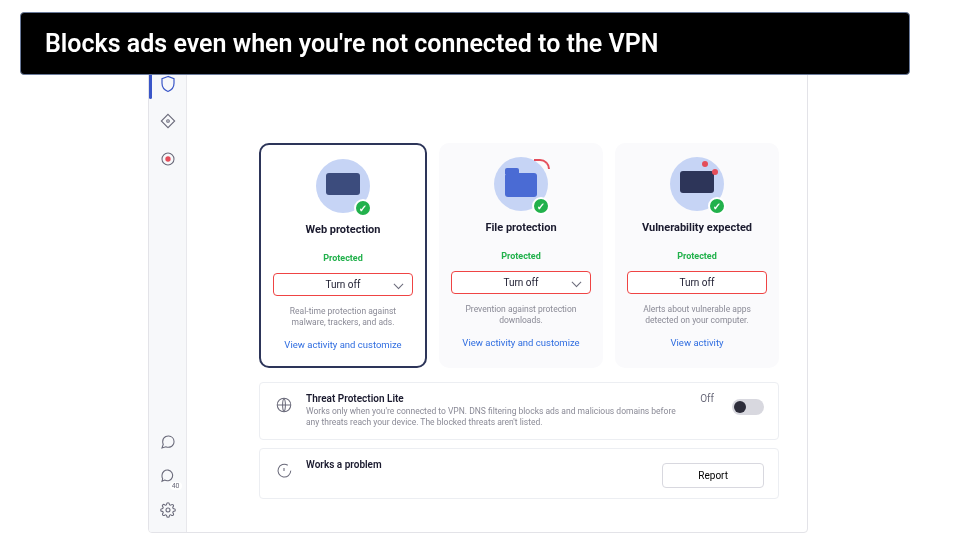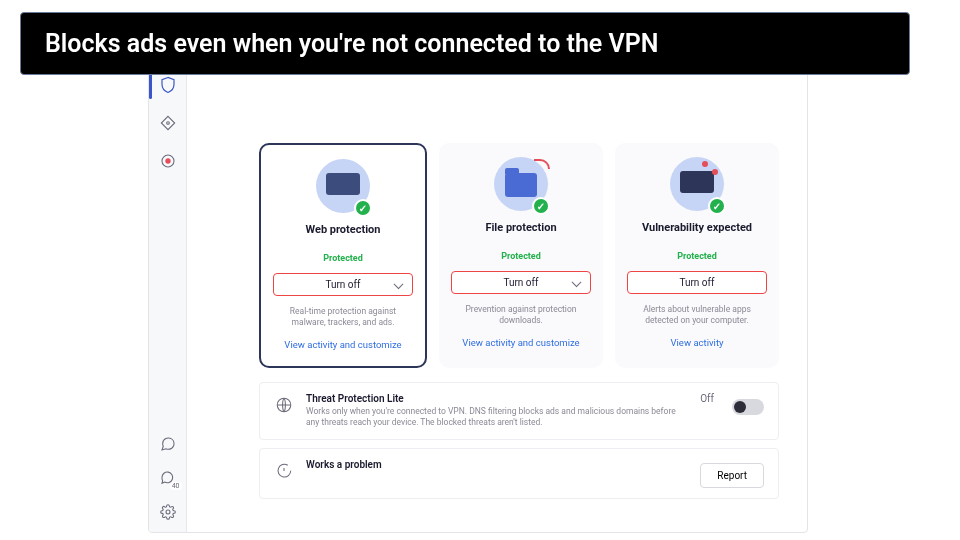--- a/index.html
+++ b/index.html
@@ -2,21 +2,21 @@
 <html><head>
 <meta charset="utf-8">
 <style>
 *{box-sizing:border-box;margin:0;padding:0;font-family:-apple-system,BlinkMacSystemFont,'Segoe UI',Roboto,sans-serif}
 body{width:960px;height:540px;background:#fff;position:relative;overflow:hidden}
 .banner{position:absolute;top:12px;left:20px;right:408px;background:#000000;color:#fff;padding:16px 24px;font-size:25px;font-weight:600;border-radius:4px;z-index:10;border:1px solid #6a7a9a;width:890px}
 .app-window{position:absolute;top:68px;left:148px;width:660px;height:465px;background:#fff;border:1px solid #e3e3e8;border-radius:4px;overflow:hidden}
 .sidebar{position:absolute;left:0;top:0;bottom:0;width:38px;background:#f7f8fa;border-right:1px solid #e8e8ec;display:flex;flex-direction:column;align-items:center;padding-top:6px}
 .sidebar-top{display:flex;flex-direction:column;gap:18px;align-items:center}
 .sidebar-bottom{margin-top:auto;display:flex;flex-direction:column;gap:14px;align-items:center;padding-bottom:10px}
-.sb-icon{width:20px;height:20px;display:flex;align-items:center;justify-content:center;color:#6a6a7a;cursor:pointer;position:relative}
+.sb-icon{width:20px;height:20px;display:flex;align-items:flex-start;justify-content:center;color:#6a6a7a;cursor:pointer;position:relative}
 .sb-icon.active{color:#3a56c8}
 .sb-icon.active::before{content:"";position:absolute;left:-9px;top:-4px;bottom:-4px;width:3px;background:#3a56c8;border-radius:2px}
 .badge-40{font-size:7px;position:absolute;bottom:-2px;right:-4px;background:#fff;color:#6a6a7a;border-radius:6px;padding:0 2px}
 .content{position:absolute;left:38px;right:0;top:0;bottom:0;padding:0 28px 10px 28px;overflow:hidden}
 .page-title{font-size:17px;font-weight:700;color:#1a1a2e;margin:6px 0 2px 60px;visibility:hidden}
 .cards{display:flex;gap:12px;margin-top:48px;margin-left:44px}
 .card{flex:1;background:#fafafc;border-radius:10px;padding:14px 12px 16px;text-align:center;position:relative}
 .card.active{background:#fff;border:2px solid #2d3559;border-radius:10px}
 .card-illo{width:66px;height:56px;margin:0 auto 8px;position:relative}
 .illo-circle{width:54px;height:54px;border-radius:50%;background:#c6d4f5;margin:0 auto;position:relative}
@@ -30,21 +30,21 @@
 .card .link{font-size:9.5px;color:#2f6de0;cursor:pointer}
 .rows{margin-top:14px;margin-left:44px}
 .info-row{display:flex;align-items:flex-start;gap:12px;padding:10px 14px;border:1px solid #eceef2;border-radius:4px;margin-bottom:8px;background:#fff}
 .info-row .ricon{width:20px;height:20px;flex-shrink:0;display:flex;align-items:center;justify-content:center;color:#6a6a7a;margin-top:2px}
 .info-row .rtext{flex:1}
 .info-row h5{font-size:10px;font-weight:600;color:#1a1a2e;margin-bottom:2px}
 .info-row p{font-size:8.5px;color:#8a8a96;line-height:1.35}
 .toggle{width:32px;height:16px;background:#d8d8df;border-radius:10px;position:relative;cursor:pointer;flex-shrink:0;margin-top:6px}
 .toggle::after{content:"";position:absolute;width:12px;height:12px;background:#2d2d3a;border-radius:50%;top:2px;left:2px}
 .toggle-label{font-size:10px;color:#6a6a7a;margin-right:6px;}
-.report-btn{background:#fff;border:1px solid #d8d8df;border-radius:4px;padding:6px 16px;font-size:10px;cursor:pointer;flex-shrink:0;margin-top:4px}
+.report-btn{background:#fff;border:1px solid #d8d8df;border-radius:4px;padding:6px 35px;font-size:10px;cursor:pointer;flex-shrink:0;margin-top:4px}
 .red-dots{position:absolute;width:20px;height:20px}
 .red-dot{position:absolute;width:6px;height:6px;background:#e44d5a;border-radius:50%}
 .folder{width:32px;height:24px;background:#4a6bd4;border-radius:3px;position:absolute;top:16px;left:11px}
 .folder::before{content:"";position:absolute;top:-5px;left:0;width:14px;height:6px;background:#4a6bd4;border-radius:2px 2px 0 0}
 .tentacle{position:absolute;width:16px;height:10px;border:2px solid #e44d5a;border-bottom:none;border-left:none;border-radius:0 10px 0 0}
 </style>
 </head>
 <body>
 
 <div class="banner">Blocks ads even when you're not connected to the VPN</div>

